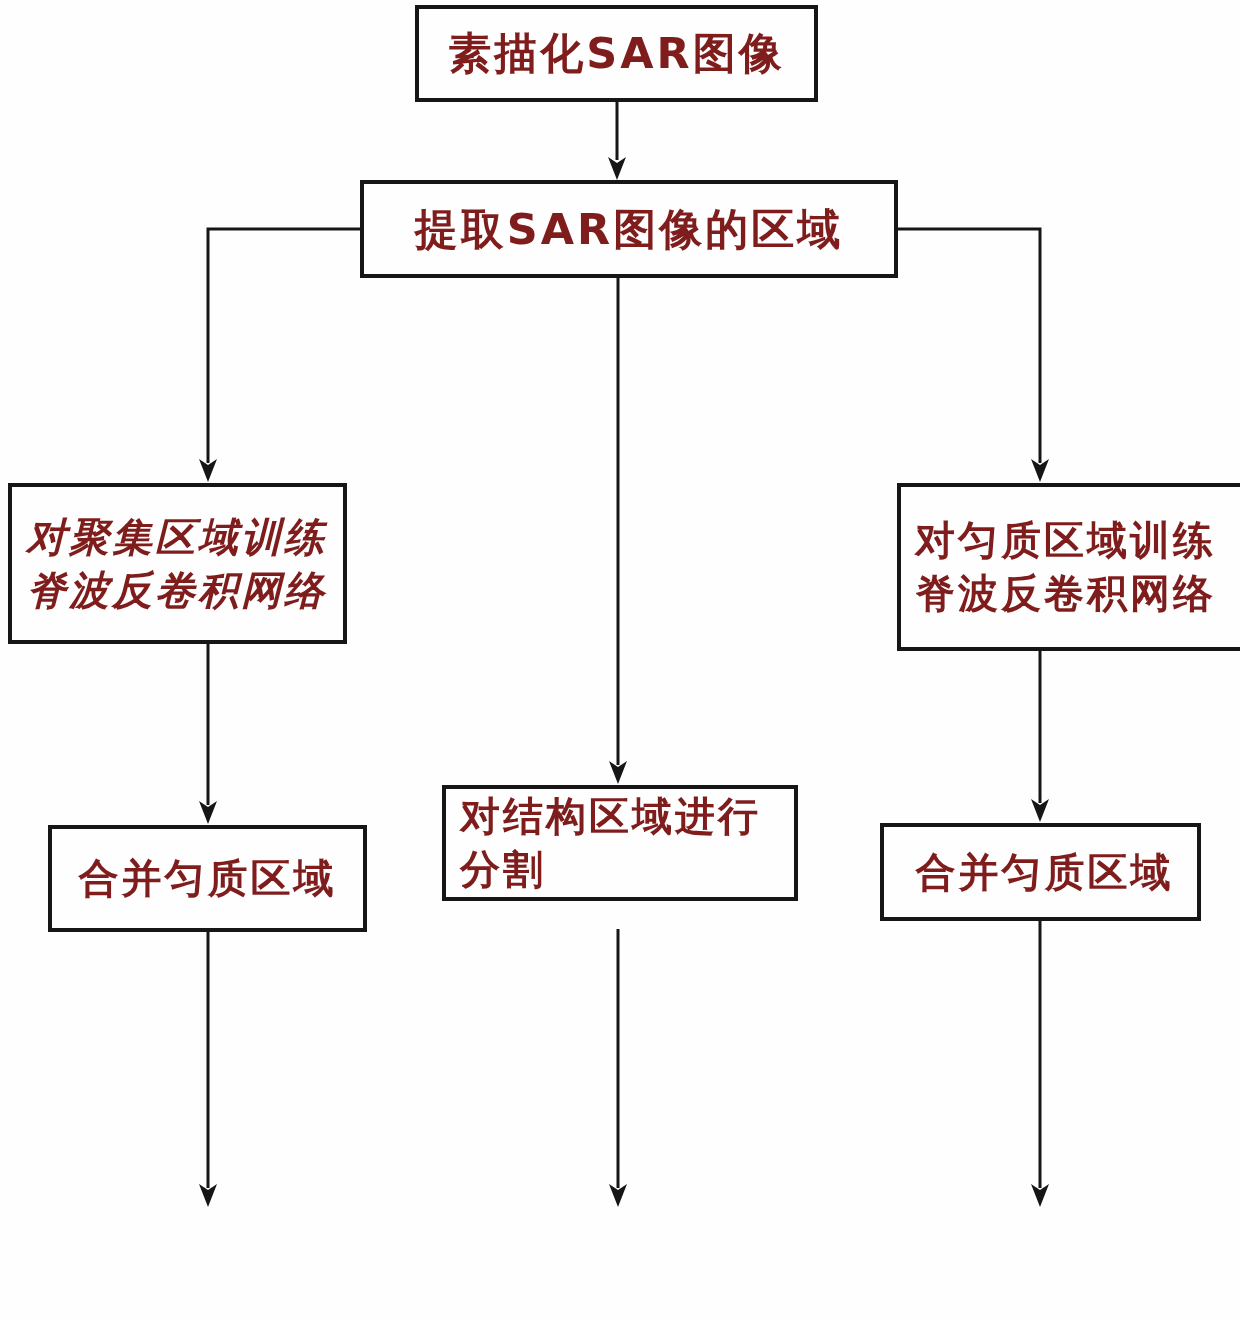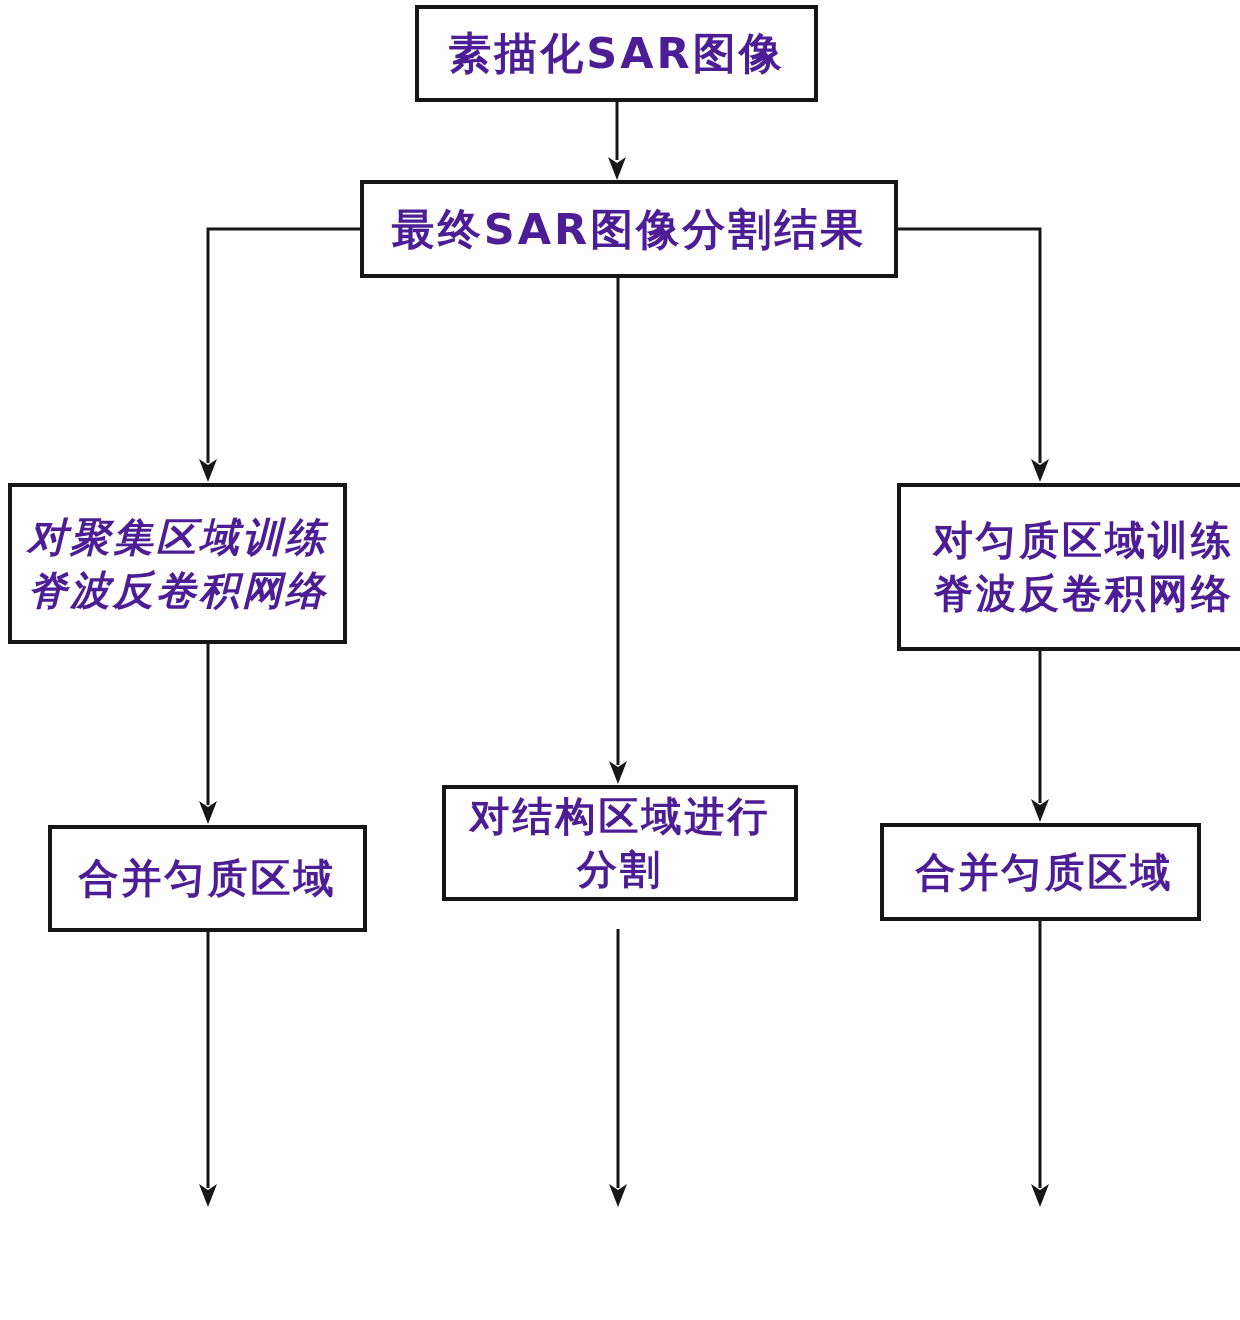--- a/index.html
+++ b/index.html
@@ -24,22 +24,21 @@
     pointer-events: none;
   }
   .node {
     position: absolute;
     box-sizing: border-box;
     border: 4px solid #161616;
     background: #fefefe;
     display: flex;
     align-items: center;
     justify-content: center;
-    text-align: center;
-    color: #4c1d95;
+    color: #7f1d1d;
     font-weight: bold;
     letter-spacing: 3px;
     line-height: 1.32;
   }
   .node span {
     display: block;
     padding: 0 14px;
   }
   .fs-large  { font-size: 43px; }
   .fs-medium { font-size: 40px; }
@@ -91,21 +90,21 @@
       <polygon points="618,1207 609,1184 618,1190 627,1184"></polygon>
       <polygon points="1040,1207 1031,1184 1040,1190 1049,1184"></polygon>
     </g>
   </svg>
 
   <div class="node fs-large" id="node-sketch">
     <span>素描化SAR图像</span>
   </div>
 
   <div class="node fs-large" id="node-extract">
-    <span>最终SAR图像分割结果</span>
+    <span>提取SAR图像的区域</span>
   </div>
 
   <div class="node fs-medium" id="node-train-aggregate">
     <span>对聚集区域训练脊波反卷积网络</span>
   </div>
 
   <div class="node fs-medium" id="node-train-homogeneous">
     <span>对匀质区域训练脊波反卷积网络</span>
   </div>
 

